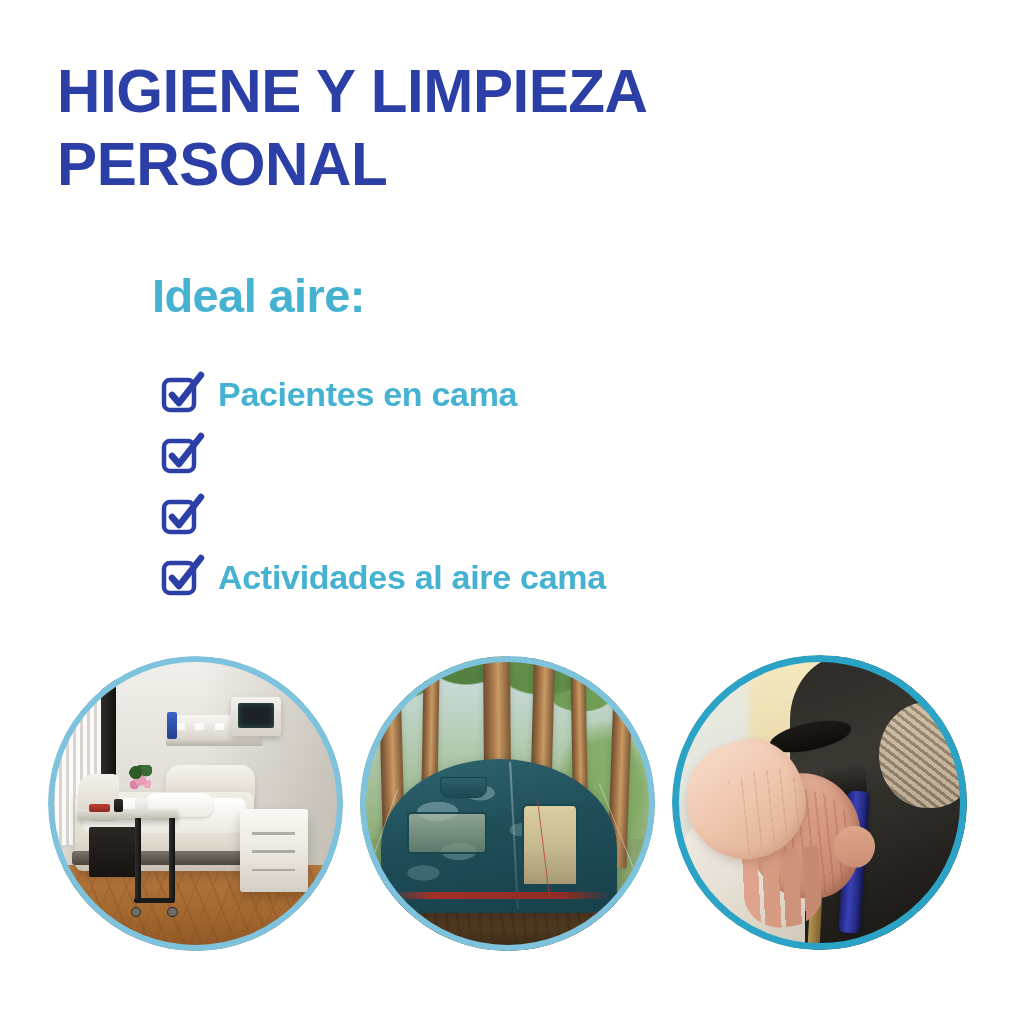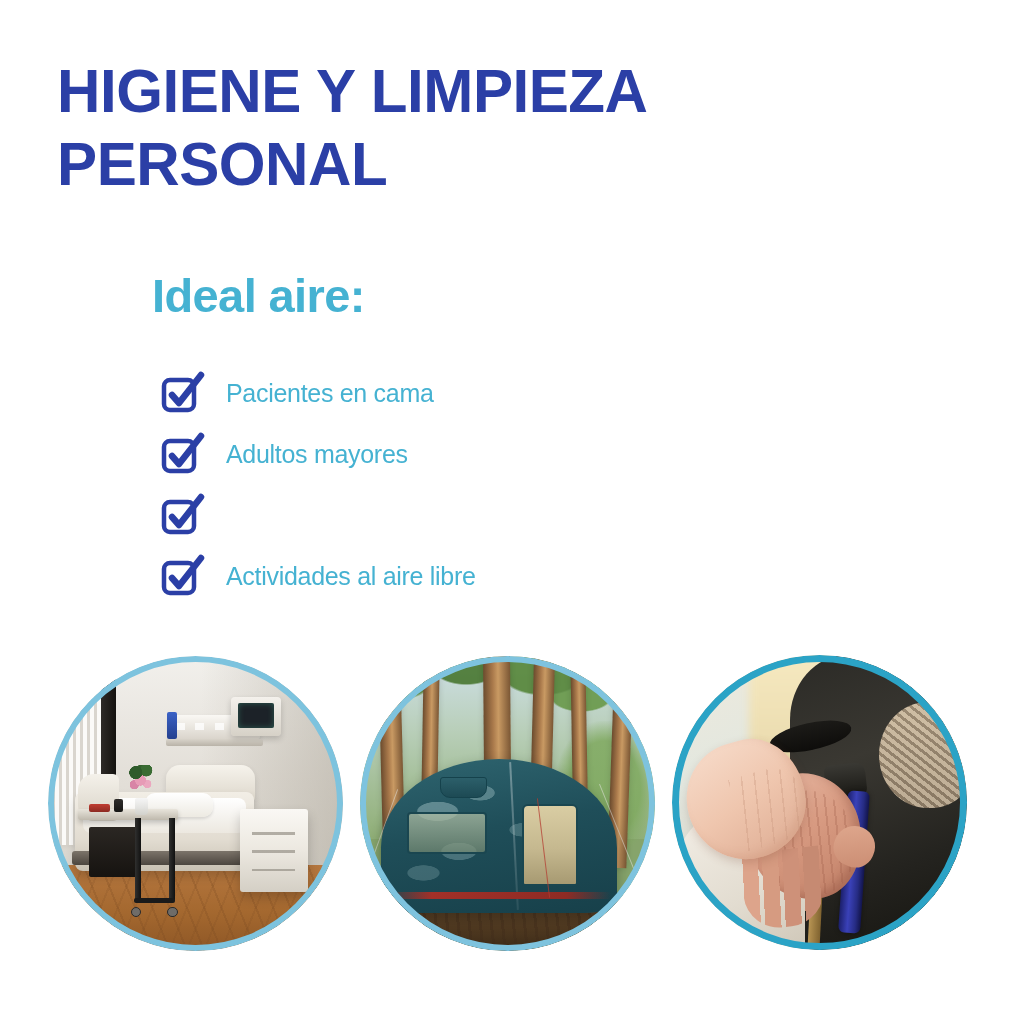--- a/index.html
+++ b/index.html
@@ -36,22 +36,22 @@
 
   
   .checklist { position:absolute; left:160px; top:363px; }
   .check-row {
     display:flex; align-items:center;
     height:61px;
   }
   .check-icon { width:44px; height:44px; flex:none; position:relative; }
   .check-icon svg { display:block; width:44px; height:44px; overflow:visible; }
   .check-label {
-    margin-left:22px;
-    font-size:25px; font-weight:400;
+    margin-left:14px;
+    font-size:34px; font-weight:700;
     color:#45B2D2;
     letter-spacing:-0.3px;
     white-space:nowrap;
     line-height:1em;
   }
 
   
   .photos { position:absolute; left:0; top:0; width:1024px; height:1023px; pointer-events:none; }
   .photo {
     position:absolute;
@@ -439,40 +439,39 @@
     <span class="check-label">Pacientes en cama</span>
   </div>
 
   <div class="check-row">
     <span class="check-icon">
       <svg viewBox="0 0 44 44" xmlns="http://www.w3.org/2000/svg">
         <rect x="4" y="8" width="30" height="30" rx="6" ry="6" fill="none" stroke="#2B3FA6" stroke-width="4.5"></rect>
         <path d="M12 23 L19 31 L41 3" fill="none" stroke="#2B3FA6" stroke-width="6.5" stroke-linecap="round" stroke-linejoin="round"></path>
       </svg>
     </span>
-    <span class="check-label">Adultos mayores</span>
   </div>
 
   <div class="check-row">
     <span class="check-icon">
       <svg viewBox="0 0 44 44" xmlns="http://www.w3.org/2000/svg">
         <rect x="4" y="8" width="30" height="30" rx="6" ry="6" fill="none" stroke="#2B3FA6" stroke-width="4.5"></rect>
         <path d="M12 23 L19 31 L41 3" fill="none" stroke="#2B3FA6" stroke-width="6.5" stroke-linecap="round" stroke-linejoin="round"></path>
       </svg>
     </span>
   </div>
 
   <div class="check-row">
     <span class="check-icon">
       <svg viewBox="0 0 44 44" xmlns="http://www.w3.org/2000/svg">
         <rect x="4" y="8" width="30" height="30" rx="6" ry="6" fill="none" stroke="#2B3FA6" stroke-width="4.5"></rect>
         <path d="M12 23 L19 31 L41 3" fill="none" stroke="#2B3FA6" stroke-width="6.5" stroke-linecap="round" stroke-linejoin="round"></path>
       </svg>
     </span>
-    <span class="check-label">Actividades al aire libre</span>
+    <span class="check-label">Actividades al aire cama</span>
   </div>
 
 </div>
 
 <div class="photos">
 
   <div class="photo" id="photo-hospital">
     <div class="inner">
       <div class="room">
         <div class="wall"></div>

